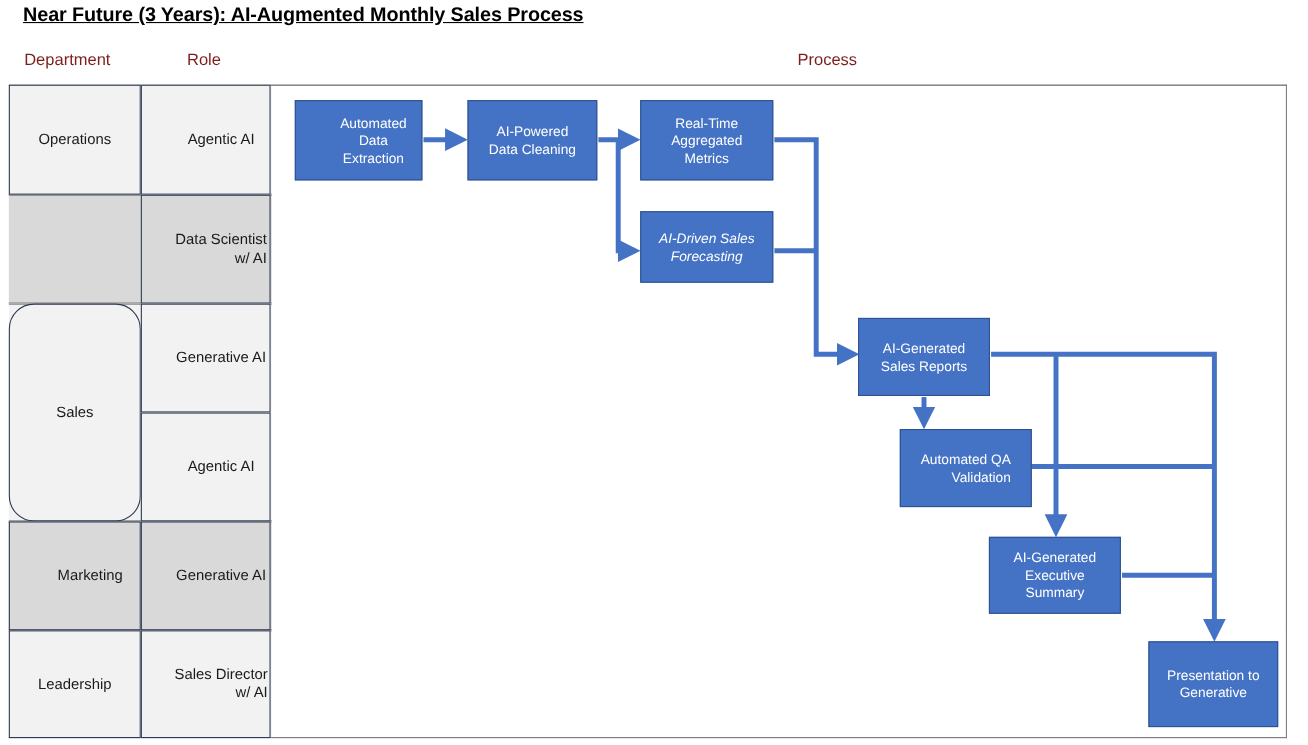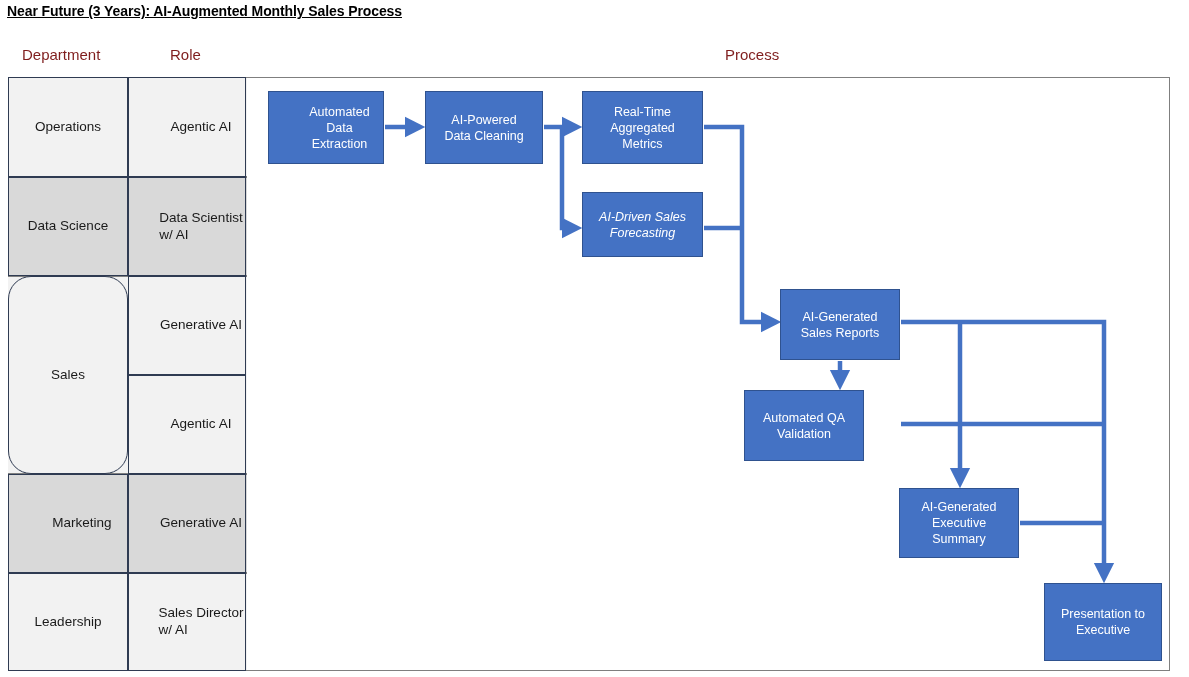--- a/index.html
+++ b/index.html
@@ -11,23 +11,23 @@
     width: 1189px;
     height: 677px;
     position: relative;
     overflow: hidden;
     font-family: "Liberation Sans", sans-serif;
     color: #000000;
   }
 
   #page-title {
     position: absolute;
-    left: 7px;
+    left: 21px;
     top: 3px;
-    font-size: 14px;
+    font-size: 18px;
     font-weight: bold;
     text-decoration: underline;
     letter-spacing: -0.1px;
     white-space: nowrap;
   }
 
   .col-header {
     position: absolute;
     font-size: 15px;
     color: #7f1d1d;
@@ -54,21 +54,21 @@
     border-top: 1px solid #7f7f7f;
     border-bottom: 1px solid #7f7f7f;
   }
 
   .cell-dept, .cell-role {
     position: absolute;
     box-sizing: border-box;
     display: flex;
     align-items: center;
     justify-content: center;
-    text-align: left;
+    text-align: right;
     font-size: 13.5px;
     color: #1a1a1a;
     line-height: 1.25;
     border: 1px solid #2f3b52;
   }
   .cell-dept { left: 0;     width: 120px; }
   .cell-role { left: 120px; width: 118px; padding-left: 28px; }
 
   .shade-light { background: #f2f2f2; }
   .shade-dark  { background: #d9d9d9; }
@@ -125,21 +125,20 @@
   <div class="lane shade-light" style="top:0;   height:100px;"></div>
   <div class="lane shade-dark" style="top:100px;height:99px;"></div>
   <div class="lane shade-light" style="top:199px;height:198px;"></div>
   <div class="lane shade-dark" style="top:397px;height:99px;"></div>
   <div class="lane shade-light" style="top:496px;height:98px;"></div>
 
   <div style="position:absolute;left:239px;top:1px;width:922px;height:592px;background:#ffffff;"></div>
   <div id="proc-frame"></div>
 
   <div class="cell-dept shade-light" style="top:0;    height:100px;">Operations</div>
-  <div class="cell-dept shade-dark" style="top:100px;height:99px;">Data Science</div>
   <div class="cell-dept shade-light" style="top:199px;height:198px;border-radius:23px;">Sales</div>
   <div class="cell-dept shade-dark" style="top:397px;height:99px;padding-left:28px;">Marketing</div>
   <div class="cell-dept shade-light" style="top:496px;height:98px;">Leadership</div>
 
   <div class="cell-role shade-light" style="top:0;    height:100px;white-space:pre-line;">Agentic AI</div>
   <div class="cell-role shade-dark" style="top:100px;height:99px; white-space:pre-line;">Data Scientist
 w/ AI</div>
   <div class="cell-role shade-light" style="top:199px;height:99px; white-space:pre-line;">Generative AI</div>
   <div class="cell-role shade-light" style="top:298px;height:99px; white-space:pre-line;">Agentic AI</div>
   <div class="cell-role shade-dark" style="top:397px;height:99px; white-space:pre-line;">Generative AI</div>
@@ -181,19 +180,19 @@
 Data Extraction</div>
 <div class="node" style="left:425px;top:91px;width:118px;height:73px;white-space:pre-line;">AI-Powered
 Data Cleaning</div>
 <div class="node" style="left:582px;top:91px;width:121px;height:73px;white-space:pre-line;">Real-Time
 Aggregated
 Metrics</div>
 <div class="node" style="left:582px;top:192px;width:121px;height:65px;white-space:pre-line;font-style:italic;">AI-Driven Sales
 Forecasting</div>
 <div class="node" style="left:780px;top:289px;width:120px;height:71px;white-space:pre-line;">AI-Generated
 Sales Reports</div>
-<div class="node" style="left:744px;top:390px;width:120px;height:71px;white-space:pre-line;">Automated QA
+<div class="node" style="left:818px;top:390px;width:120px;height:71px;white-space:pre-line;text-align:right;">Automated QA
 Validation</div>
 <div class="node" style="left:899px;top:488px;width:120px;height:70px;white-space:pre-line;">AI-Generated
 Executive
 Summary</div>
 <div class="node" style="left:1044px;top:583px;width:118px;height:78px;white-space:pre-line;">Presentation to
-Executive</div>
+Generative</div>
 
 </body></html>

